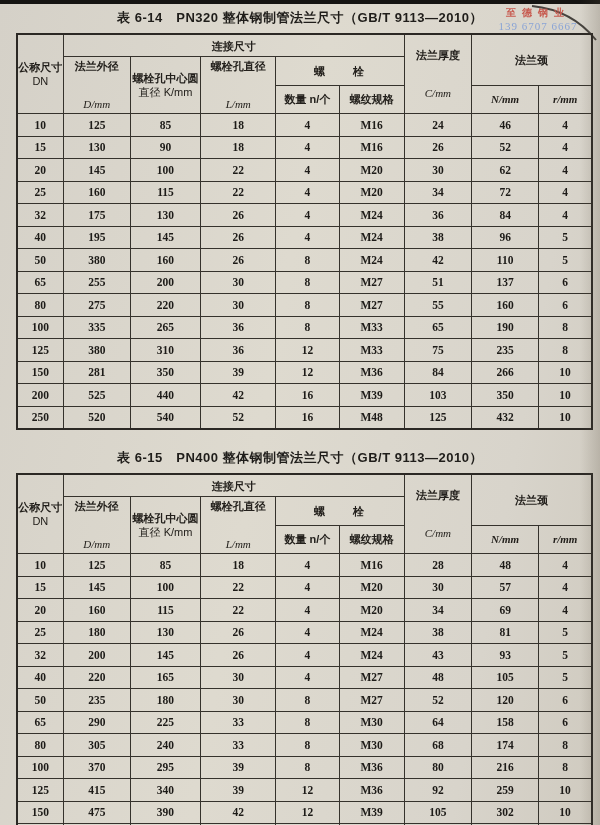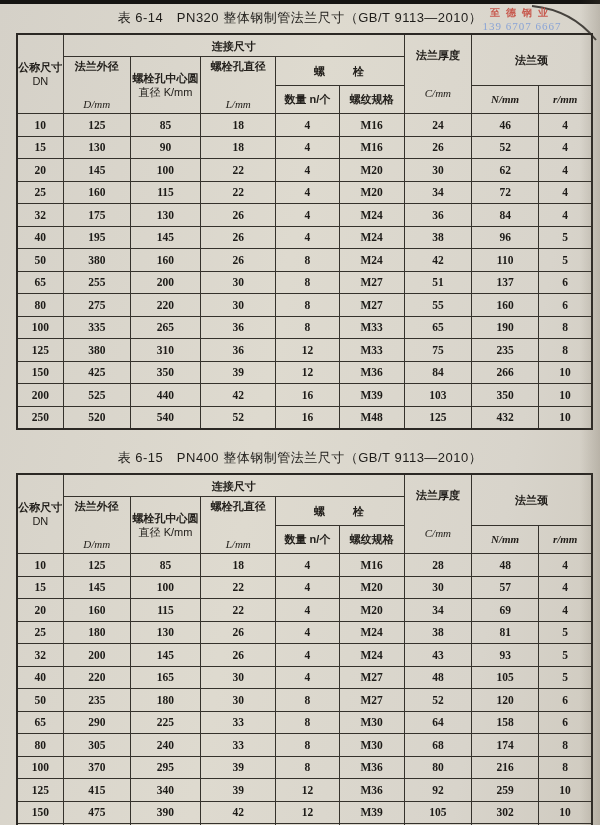--- a/index.html
+++ b/index.html
@@ -7,26 +7,26 @@
   .page{
     position:relative;width:600px;height:825px;
     background:linear-gradient(100deg,#d5d1c8 0%,#dedacf 45%,#d8d4cb 80%,#cfcabf 100%);
     font-family:"Liberation Sans",sans-serif;color:#24211e;
   }
   .top-strip{position:absolute;top:0;left:0;width:600px;height:4px;background:#151412;}
   .curl-shade{position:absolute;top:0;right:0;width:20px;height:100%;
     background:linear-gradient(to right,rgba(90,80,65,0) 0%,rgba(90,80,65,0.22) 100%);pointer-events:none;}
   .curl-svg{position:absolute;top:0;right:0;pointer-events:none;}
 
-  .watermark{position:absolute;top:7px;right:24px;width:108px;text-align:center;line-height:1.25;}
+  .watermark{position:absolute;top:7px;right:8px;width:108px;text-align:center;line-height:1.25;}
   .wm-company{font-size:10px;font-weight:bold;letter-spacing:6px;white-space:nowrap;}
   .wm-phone{font-size:11px;letter-spacing:1px;white-space:nowrap;font-family:"Liberation Serif",serif;}
 
   .table-title{
-    text-align:center;font-weight:normal;font-size:13px;letter-spacing:0.5px;
+    text-align:center;font-weight:bold;font-size:13px;letter-spacing:0.5px;
     padding-top:9px;height:18px;line-height:18px;margin-bottom:6px;color:#1f1d1a;
   }
   .t2-title{padding-top:19px;}
 
   table{
     border-collapse:collapse;table-layout:fixed;width:577px;margin-left:16px;
     border:2px solid #2b2824;
   }
   th,td{border:1px solid #35322c;text-align:center;vertical-align:middle;padding:0;overflow:hidden;}
   thead th{
@@ -224,21 +224,21 @@
             <td>310</td>
             <td>36</td>
             <td>12</td>
             <td>M33</td>
             <td>75</td>
             <td>235</td>
             <td>8</td>
           </tr>
           <tr>
             <td>150</td>
-            <td>425</td>
+            <td>281</td>
             <td>350</td>
             <td>39</td>
             <td>12</td>
             <td>M36</td>
             <td>84</td>
             <td>266</td>
             <td>10</td>
           </tr>
           <tr>
             <td>200</td>

